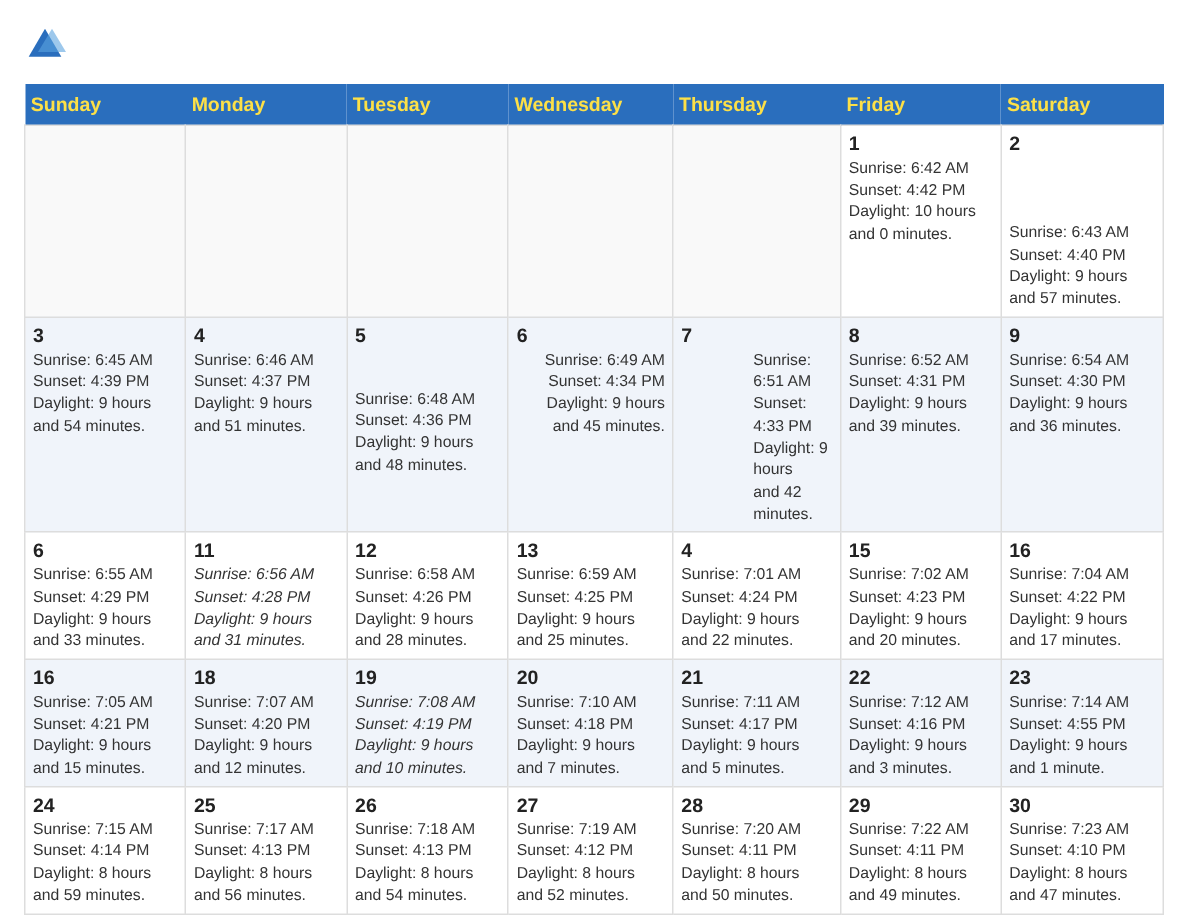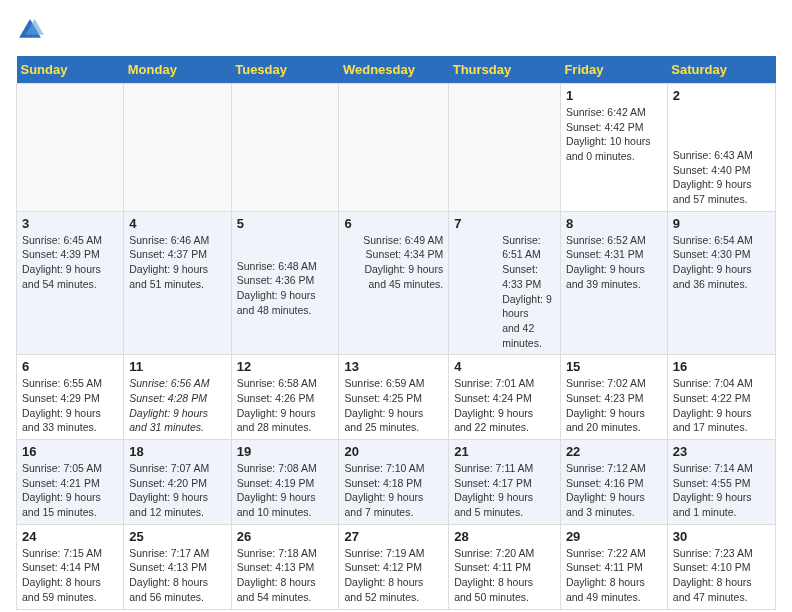--- a/index.html
+++ b/index.html
@@ -256,21 +256,21 @@
         </td>
         <td>
           <span class="day-number">18</span>
           <div class="day-info" style="white-space: pre-line;">Sunrise: 7:07 AM
 Sunset: 4:20 PM
 Daylight: 9 hours
 and 12 minutes.</div>
         </td>
         <td>
           <span class="day-number">19</span>
-          <div class="day-info" style="white-space: pre-line;">Sunrise: 7:08 AM
+          <div class="day-info" style="white-space: pre-line; font-style: italic;">Sunrise: 7:08 AM
 Sunset: 4:19 PM
 Daylight: 9 hours
 and 10 minutes.</div>
         </td>
         <td>
           <span class="day-number">20</span>
           <div class="day-info" style="white-space: pre-line;">Sunrise: 7:10 AM
 Sunset: 4:18 PM
 Daylight: 9 hours
 and 7 minutes.</div>

